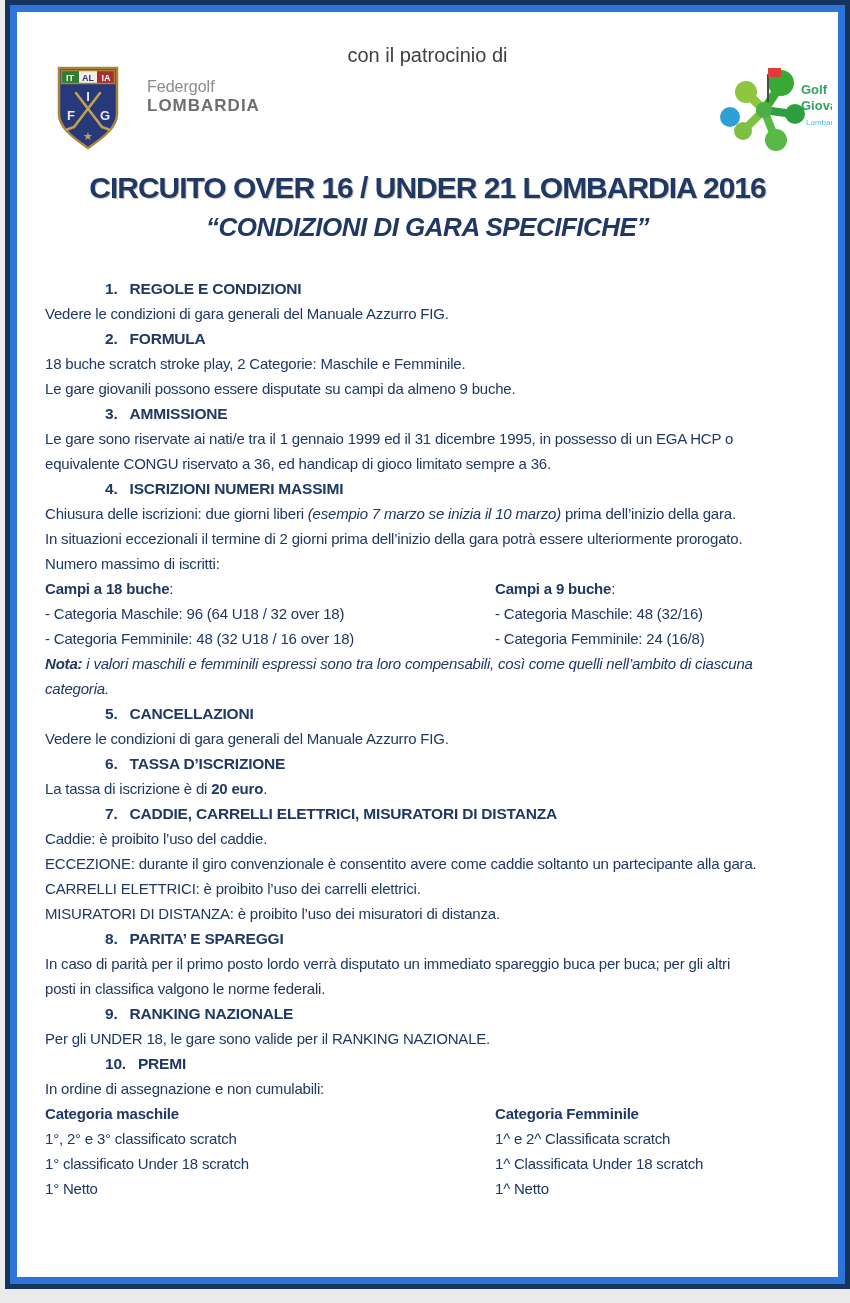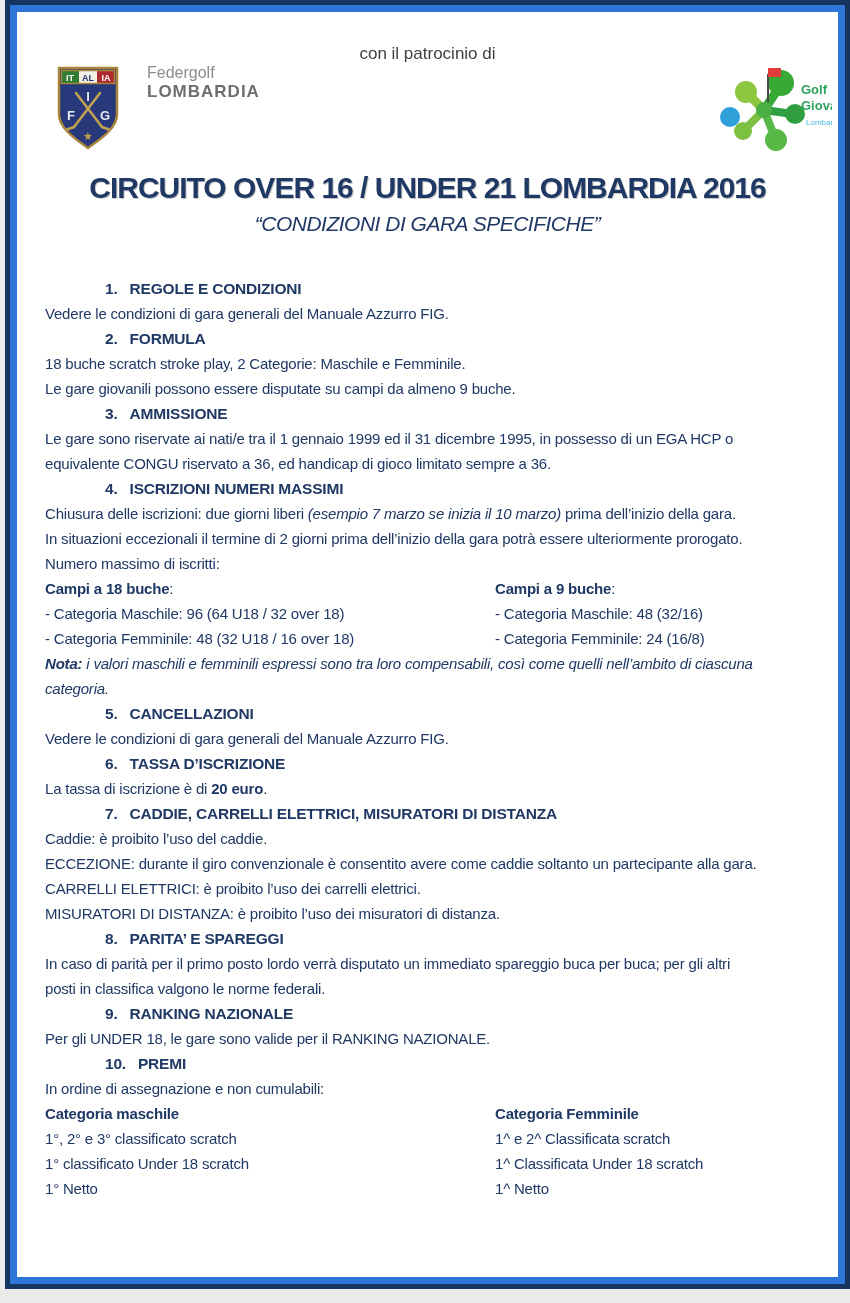--- a/index.html
+++ b/index.html
@@ -21,41 +21,41 @@
     box-sizing:border-box;
     border:7px solid #2E75D9;
     background:#ffffff;
     width:100%;height:100%;
     position:relative;
     overflow:hidden;
   }
   .patronage{
     position:absolute;top:32px;left:0;right:0;
     text-align:center;
-    font-size:17px;color:#404040;
+    font-size:20px;color:#404040;
   }
   .logo-federgolf{
     position:absolute;top:52px;left:38px;
     display:flex;align-items:flex-start;gap:26px;
   }
-  .fg-text{line-height:1.15;}
+  .fg-text{margin-top:14px;line-height:1.15;}
   .fg-name{font-size:16px;color:#8c8c8c;}
   .fg-region{font-size:17px;font-weight:700;color:#6e6e6e;letter-spacing:1px;}
   .logo-gg{position:absolute;top:44px;right:6px;}
   .title-block{
     position:absolute;top:158px;left:0;right:0;
     text-align:center;color:#1F3864;
   }
   .doc-title{
     font-size:30px;font-weight:700;letter-spacing:-1px;
     margin:0;line-height:1.2;
     text-shadow:1px 1px 0 rgba(90,90,90,0.35);
   }
   .doc-subtitle{
-    font-size:21px;font-weight:400;font-style:italic;
+    font-size:26px;font-weight:700;font-style:italic;
     margin:6px 0 0 0;letter-spacing:-0.5px;
   }
   .content{
     position:absolute;top:264px;left:28px;right:26px;
     color:#1F3864;font-size:15px;letter-spacing:-0.2px;
   }
   .content p{margin:0;line-height:25px;}
   .sec-h{
     padding-left:60px;
     font-weight:700;font-size:15.5px;line-height:25px;

